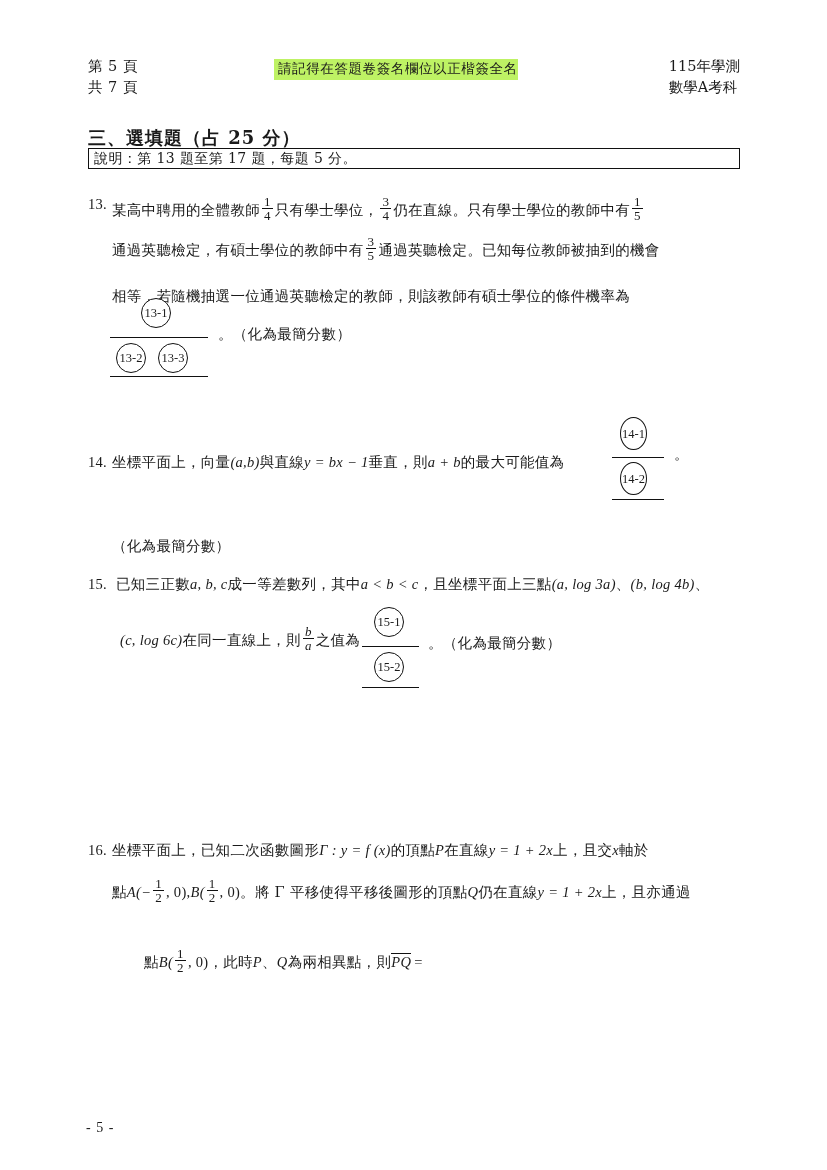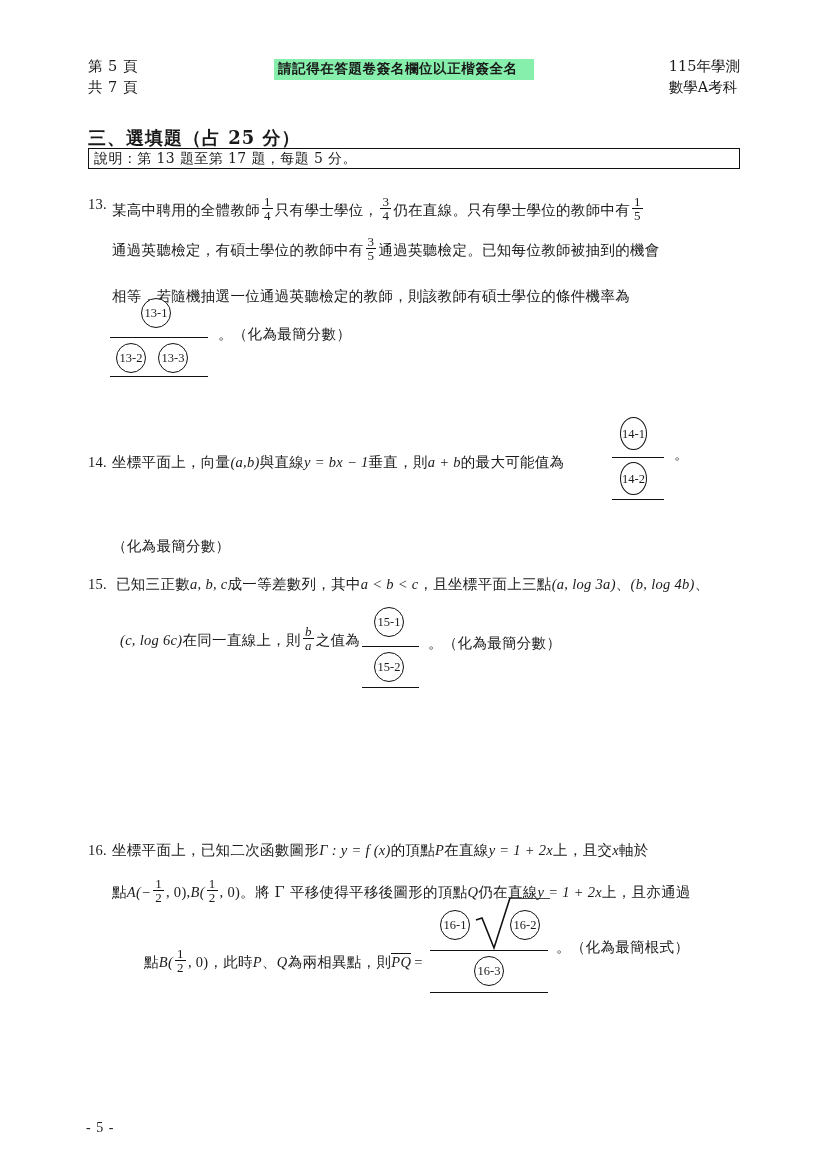--- a/index.html
+++ b/index.html
@@ -36,24 +36,24 @@
     font-size: 14.5px;
     line-height: 21px;
     letter-spacing: 0.5px;
     white-space: nowrap;
   }
   .hdr-left .ln { display: block; }
   .hdr-center {
     position: absolute;
     left: 186px;
     top: 3px;
-    background: #86efac;
-    padding: 1px 16px 2px 4px;
+    background: #bef264;
+    padding: 1px 0 2px 4px;
     font-size: 13.5px;
-    font-weight: bold;
+    font-weight: normal;
     letter-spacing: 0.6px;
     white-space: nowrap;
   }
   .hdr-right {
     position: absolute;
     right: 0; top: 0;
     text-align: left;
     font-size: 14.5px;
     line-height: 21px;
     white-space: nowrap;
@@ -273,32 +273,16 @@
 
     <div class="qline" style="left:24px; top:42px;">
       <span>點</span><span class="it">A(−</span><span class="frac"><span class="num">1</span><span class="den">2</span></span><span class="rm">, 0),</span><span class="it">B(</span><span class="frac"><span class="num">1</span><span class="den">2</span></span><span class="rm">, 0)</span><span>。將 Γ 平移使得平移後圖形的頂點</span><span class="it">Q</span><span>仍在直線</span><span class="it">y = 1 + 2x</span><span>上，且亦通過</span>
     </div>
 
     <div class="qline" style="left:24px; top:112px;margin-left:32px;">
       <span>點</span><span class="it">B(</span><span class="frac"><span class="num">1</span><span class="den">2</span></span><span class="rm">, 0)</span><span>，此時</span><span class="it">P</span><span>、</span><span class="it">Q</span><span>為兩相異點，則</span><span class="it" style="border-top:1px solid #111; padding-top:0px;">PQ</span><span class="rm" style="margin-left:3px;">=</span>
     </div>
   </div>
 
-  <div style="position:absolute; left:430px; top:908px; width:300px; height:100px;">
-    <span class="circ" style="position:absolute; left:10px; top:2px;">16-1</span>
-
-    <svg class="sqrt-wrap" style="left:44px; top:-10px;" width="76" height="54" viewBox="0 0 76 54">
-      <path d="M2 22 L8 20 L20 50 L36 0 L76 0" fill="none" stroke="#111" stroke-width="1.6"></path>
-    </svg>
-    <span class="circ" style="position:absolute; left:80px; top:2px;">16-2</span>
-
-    <div class="ansline" style="left:0px; top:42px; width:118px;"></div>
-
-    <span class="circ" style="position:absolute; left:44px; top:48px;">16-3</span>
-
-    <div class="ansline" style="left:0px; top:84px; width:118px;"></div>
-
-    <span class="tail" style="left:126px; top:30px;">。（化為最簡根式）</span>
-  </div>
 
   <div class="footer">- 5 -</div>
 
 </div>
 
 </body></html>

